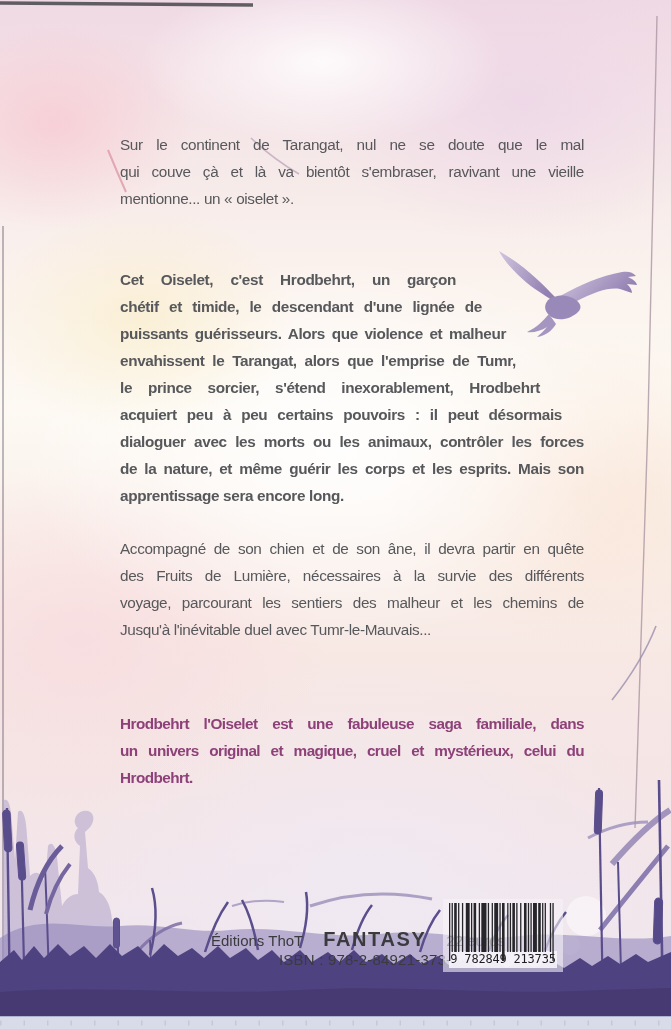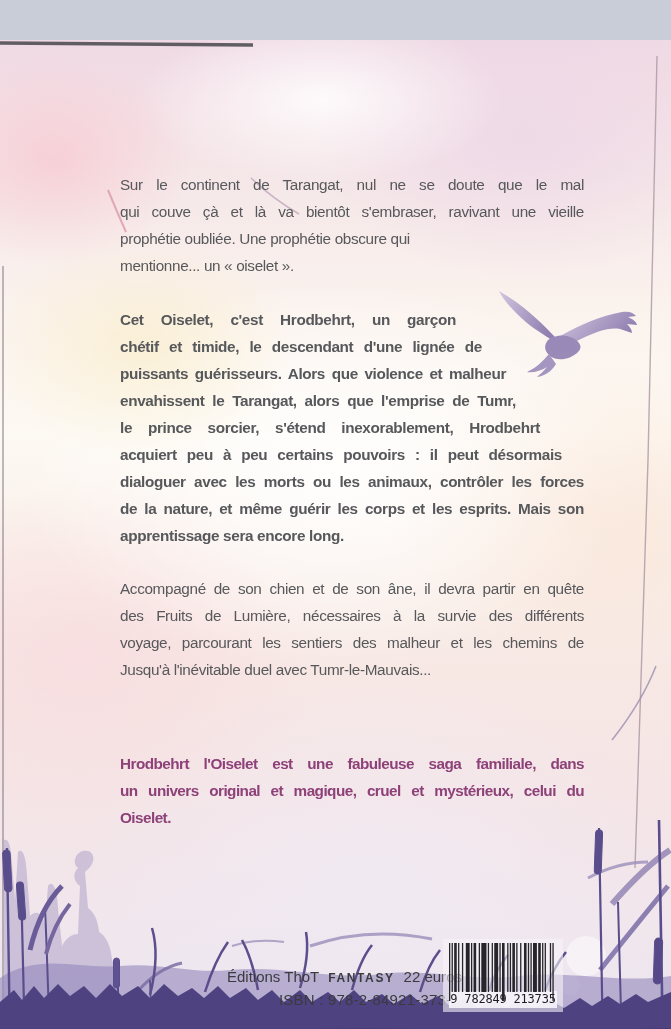--- a/index.html
+++ b/index.html
@@ -9,34 +9,33 @@
     background:
       radial-gradient(220px 160px at 21% 31%, rgba(250,238,205,0.75), rgba(250,238,205,0) 70%),
       radial-gradient(260px 120px at 48% 6%, rgba(255,255,255,0.85), rgba(255,255,255,0) 70%),
       radial-gradient(300px 200px at 78% 10%, rgba(236,213,231,0.75), rgba(236,213,231,0) 70%),
       radial-gradient(200px 150px at 8% 12%, rgba(247,203,210,0.8), rgba(247,203,210,0) 70%),
       radial-gradient(420px 260px at 50% 44%, rgba(255,255,255,0.9), rgba(255,255,255,0) 75%),
       radial-gradient(300px 220px at 88% 48%, rgba(249,224,207,0.6), rgba(249,224,207,0) 70%),
       radial-gradient(340px 240px at 12% 62%, rgba(248,217,222,0.7), rgba(248,217,222,0) 72%),
       radial-gradient(400px 300px at 55% 86%, rgba(240,234,244,0.75), rgba(240,234,244,0) 75%),
       linear-gradient(180deg,#efd9e4 0%,#f3dfe6 6%,#f6e9e9 16%,#fbf3ee 28%,#fdf9f3 40%,#faf0ea 52%,#f7e8e4 64%,#f5e5e6 76%,#f1e6ec 88%,#ece6ef 100%);
-    margin-top: 40px;
   }
   .deco{position:absolute;inset:0;z-index:1;pointer-events:none;}
   .para{position:absolute;left:120px;width:464px;z-index:2;
     color:var(--body-text,#57585b);
     font-size:15.3px;line-height:27px;letter-spacing:-0.35px;}
   .line{height:27px;}
   .just{text-align:justify;text-align-last:justify;}
   .p1{top:131px;} .p2{top:266px;font-weight:bold;} .p3{top:535px;}
   .tagline{top:710px;font-weight:700;color:var(--accent-purple,#8d4178);letter-spacing:-0.55px;}
-  .footer-line1{position:absolute;left:211px;top:928px;z-index:2;display:flex;gap:9px;
-    align-items:baseline;color:var(--footer-text,#3b3b3f);padding-left:16px;}
+  .footer-line1{position:absolute;left:211px;top:928px;z-index:2;display:flex;gap:20px;
+    align-items:baseline;color:var(--footer-text,#3b3b3f);}
   .pub{font-size:15px;}
-  .coll{font-size:12px;font-weight:700;letter-spacing:1.6px;}
+  .coll{font-size:20px;font-weight:700;letter-spacing:1.6px;}
   .price{font-size:15px;}
   .isbn{position:absolute;left:279px;top:951px;z-index:2;font-size:15px;
     letter-spacing:0.2px;color:var(--footer-text,#3b3b3f);}
   .bc-backing{position:absolute;left:443px;top:899px;width:120px;height:73px;
     background:rgba(247,244,249,0.6);z-index:2;}
   .bc-digits{position:absolute;left:449px;top:951px;width:108px;z-index:3;text-align:center;
     background:rgba(247,244,249,0.9);font-family:"DejaVu Sans Mono",monospace;
     font-size:12px;letter-spacing:-0.2px;color:#1d1d21;padding:1px 0 2px 0;}
   .bc-bars{position:absolute;left:449px;top:903px;z-index:4;pointer-events:none;}
 </style>
@@ -114,21 +113,20 @@
 
         <rect x="0" y="1016" width="671" height="13" fill="#d8dce9"></rect>
         <path d="M0,1016.5 L671,1016.5" stroke="#aeb4cd" stroke-width="1" fill="none"></path>
         <path d="M0,1023 L671,1023" stroke="#c3c8db" stroke-width="5" stroke-dasharray="1.5 22" fill="none"></path>
       </g>
     </svg>
 
     <div class="para p1">
       <div class="line just">Sur le continent de Tarangat, nul ne se doute que le mal</div>
       <div class="line just">qui couve çà et là va bientôt s'embraser, ravivant une vieille</div>
-      <div class="line">prophétie oubliée. Une prophétie obscure qui</div>
       <div class="line">mentionne... un « oiselet ».</div>
     </div>
 
     <div class="para p2">
       <div class="line just" style="width:336px">Cet Oiselet, c'est Hrodbehrt, un garçon</div>
       <div class="line just" style="width:362px">chétif et timide, le descendant d'une lignée de</div>
       <div class="line just" style="width:386px">puissants guérisseurs. Alors que violence et malheur</div>
       <div class="line just" style="width:396px">envahissent le Tarangat, alors que l'emprise de Tumr,</div>
       <div class="line just" style="width:420px">le prince sorcier, s'étend inexorablement, Hrodbehrt</div>
       <div class="line just" style="width:442px">acquiert peu à peu certains pouvoirs : il peut désormais</div>
@@ -140,21 +138,21 @@
     <div class="para p3">
       <div class="line just">Accompagné de son chien et de son âne, il devra partir en quête</div>
       <div class="line just">des Fruits de Lumière, nécessaires à la survie des différents</div>
       <div class="line just">voyage, parcourant les sentiers des malheur et les chemins de</div>
       <div class="line">Jusqu'à l'inévitable duel avec Tumr-le-Mauvais...</div>
     </div>
 
     <div class="para tagline">
       <div class="line just">Hrodbehrt l'Oiselet est une fabuleuse saga familiale, dans</div>
       <div class="line just">un univers original et magique, cruel et mystérieux, celui du</div>
-      <div class="line">Oiselet.</div>
+      <div class="line">Hrodbehrt.</div>
     </div>
 
     <div class="footer-line1">
       <span class="pub">Éditions ThoT</span>
       <span class="coll">FANTASY</span>
       <span class="price">22 euros</span>
     </div>
     <div class="isbn">ISBN : 978-2-84921-373-5</div>
 
     <div class="bc-backing"></div>

